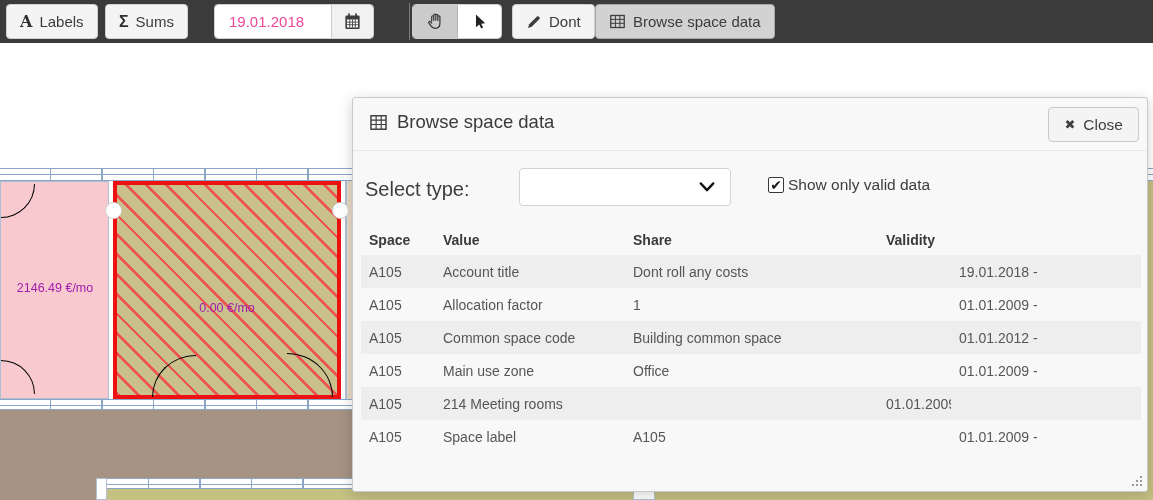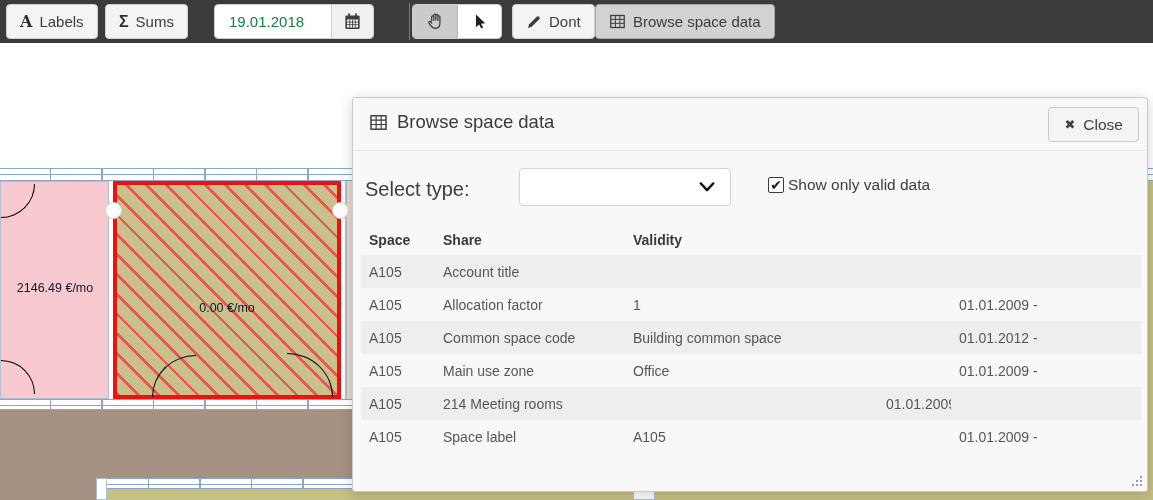--- a/index.html
+++ b/index.html
@@ -9,21 +9,21 @@
   
   .toolbar { position:absolute; left:0; top:0; width:1153px; height:43px; background:#3b3b3b; z-index:30; }
   .tbtn { position:absolute; top:4px; height:35px; display:flex; align-items:center; gap:7px;
           background:#f4f4f4; border:1px solid #cfcfcf; border-radius:4px; padding:0 13px;
           font-family:"Liberation Sans",sans-serif; font-size:15px; color:#3c3c3c; cursor:pointer; }
   .tbtn.pressed { background:#d2d2d2; border-color:#a8a8a8; }
   .icon-serif { font-family:"DejaVu Serif", serif; font-size:16px; font-weight:600; color:#2e2e2e; }
   .icon-sigma { font-size:16px; font-weight:600; color:#2e2e2e; }
   .date-group { position:absolute; left:214px; top:4px; height:35px; display:flex; border-radius:4px; overflow:hidden; border:1px solid #cfcfcf; }
   .date-input { width:116px; height:100%; border:none; background:#fff; font-family:"Liberation Sans",sans-serif;
-                font-size:15px; color:#15803d; padding:0 0 0 14px; outline:none; }
+                font-size:15px; color:#ec4899; padding:0 0 0 14px; outline:none; }
   .date-cal-btn { width:42px; height:100%; background:#f1f1f1; border:none; border-left:1px solid #ccc;
                   display:flex; align-items:center; justify-content:center; cursor:pointer; }
   .tb-divider { position:absolute; left:409px; top:3px; width:1px; height:37px; background:#7b7b7b; }
   .tool-group { position:absolute; left:412px; top:4px; height:35px; display:flex; border:1px solid #cfcfcf; border-radius:4px; overflow:hidden; }
   .tool-half { width:44px; height:100%; display:flex; align-items:center; justify-content:center; background:#fff; border:none; cursor:pointer; }
   .tool-half.pressed { background:#cbcbcb; }
   .tool-half + .tool-half { border-left:1px solid #b5b5b5; }
 
   
   .plan { position:absolute; inset:0; z-index:1; }
@@ -32,21 +32,21 @@
       linear-gradient(transparent 5px, #8ba6c6 5px 6.2px, transparent 6.2px),
       #fff;
       border-top:1.5px solid #8ba6c6; border-bottom:1.5px solid #8ba6c6; }
   .room-pink { position:absolute; left:0; top:181px; width:109px; height:218px; background:#f8c9cf; border:1px solid #aebfd4; }
   .room-beige { position:absolute; left:345px; top:181px; width:803px; height:218px; background:#e9dac8; border-left:2px solid #aebfd4; }
   .sliver-olive { position:absolute; left:1146px; top:181px; width:7px; height:319px; background:#c5c183; }
   .room-selected { position:absolute; left:113px; top:181px; width:228px; height:218px;
       background:repeating-linear-gradient(45deg, rgba(240,75,75,0.9) 0 2.6px, transparent 2.6px 14px), #c9c08c;
       border:4px solid #ee1111; }
   .handle { position:absolute; width:17px; height:17px; border-radius:50%; background:#fff; border:1px solid #cfcfcf; z-index:3; }
-  .room-label { position:absolute; font-size:12.5px; color:#0f172a; white-space:nowrap; transform:translateX(-50%); z-index:2; }
+  .room-label { position:absolute; font-size:12.5px; color:#a21caf; white-space:nowrap; transform:translateX(-50%); z-index:2; }
   .arc { position:absolute; }
   .arc.blue { border-color:#b9c9dc; }
   .arc.gray { border-color:#9a9a9a; }
   .corridor { position:absolute; left:0; top:410px; width:1153px; height:90px; background:#a69282; }
   .lower-band { position:absolute; left:98px; top:478px; width:1055px; height:11px; }
   .lower-room { position:absolute; left:107px; top:489px; width:1046px; height:11px; background:#c5c183; }
   .wall-strip { position:absolute; left:96px; top:478px; width:11px; height:22px; background:#fff; border:1px solid #aebfd4; }
   .door-block { position:absolute; left:633px; top:479px; width:22px; height:21px; background:#fff; border:1px solid #aebfd4; }
 
   
@@ -194,27 +194,30 @@
         <span class="chk-box">
           <span>✔</span>
         </span>
         <span class="chk-label">Show only valid data</span>
       </div>
     </div>
 
     <div class="dtable">
       <div class="trow thead">
         <div>Space</div>
+        <div>Value</div>
         <div>Share</div>
         <div>Validity</div>
       </div>
       <div class="trow stripe">
         <div>A105</div>
         <div>Account title</div>
-        <div></div>
+        <div>Dont roll any costs</div>
+        <div></div>
+        <div>19.01.2018 -</div>
       </div>
       <div class="trow">
         <div>A105</div>
         <div>Allocation factor</div>
         <div>1</div>
         <div></div>
         <div>01.01.2009 -</div>
       </div>
       <div class="trow stripe">
         <div>A105</div>

